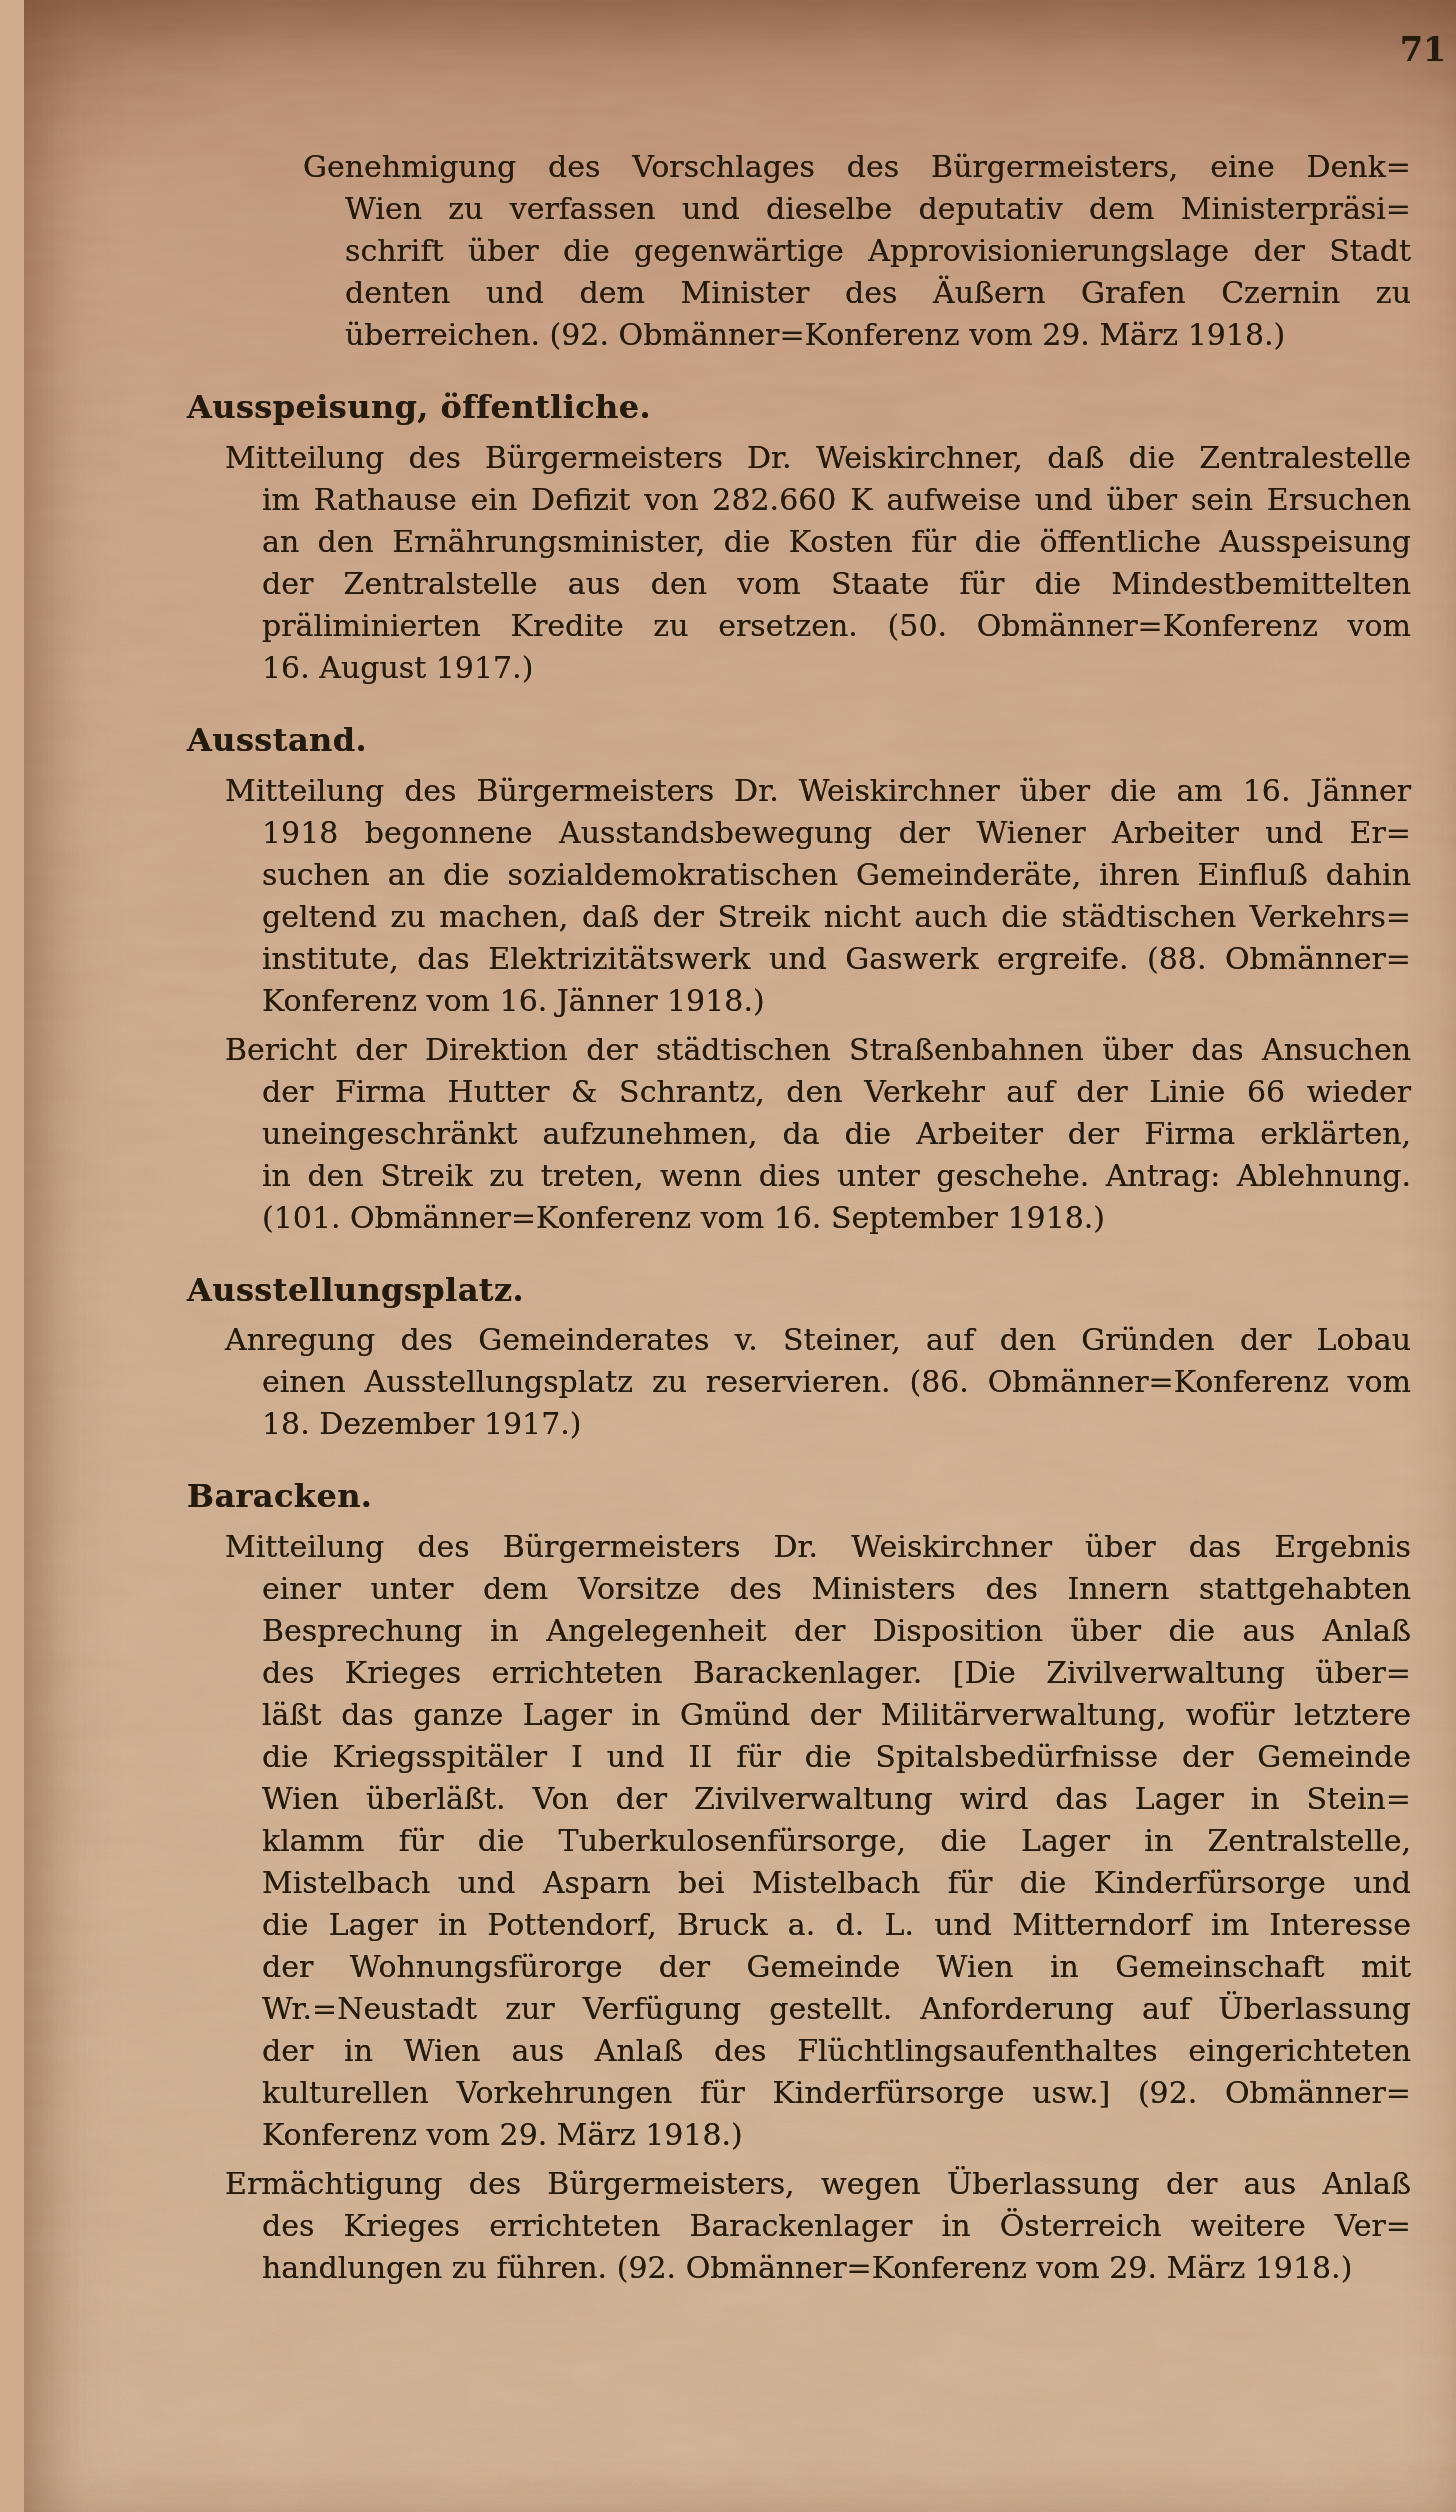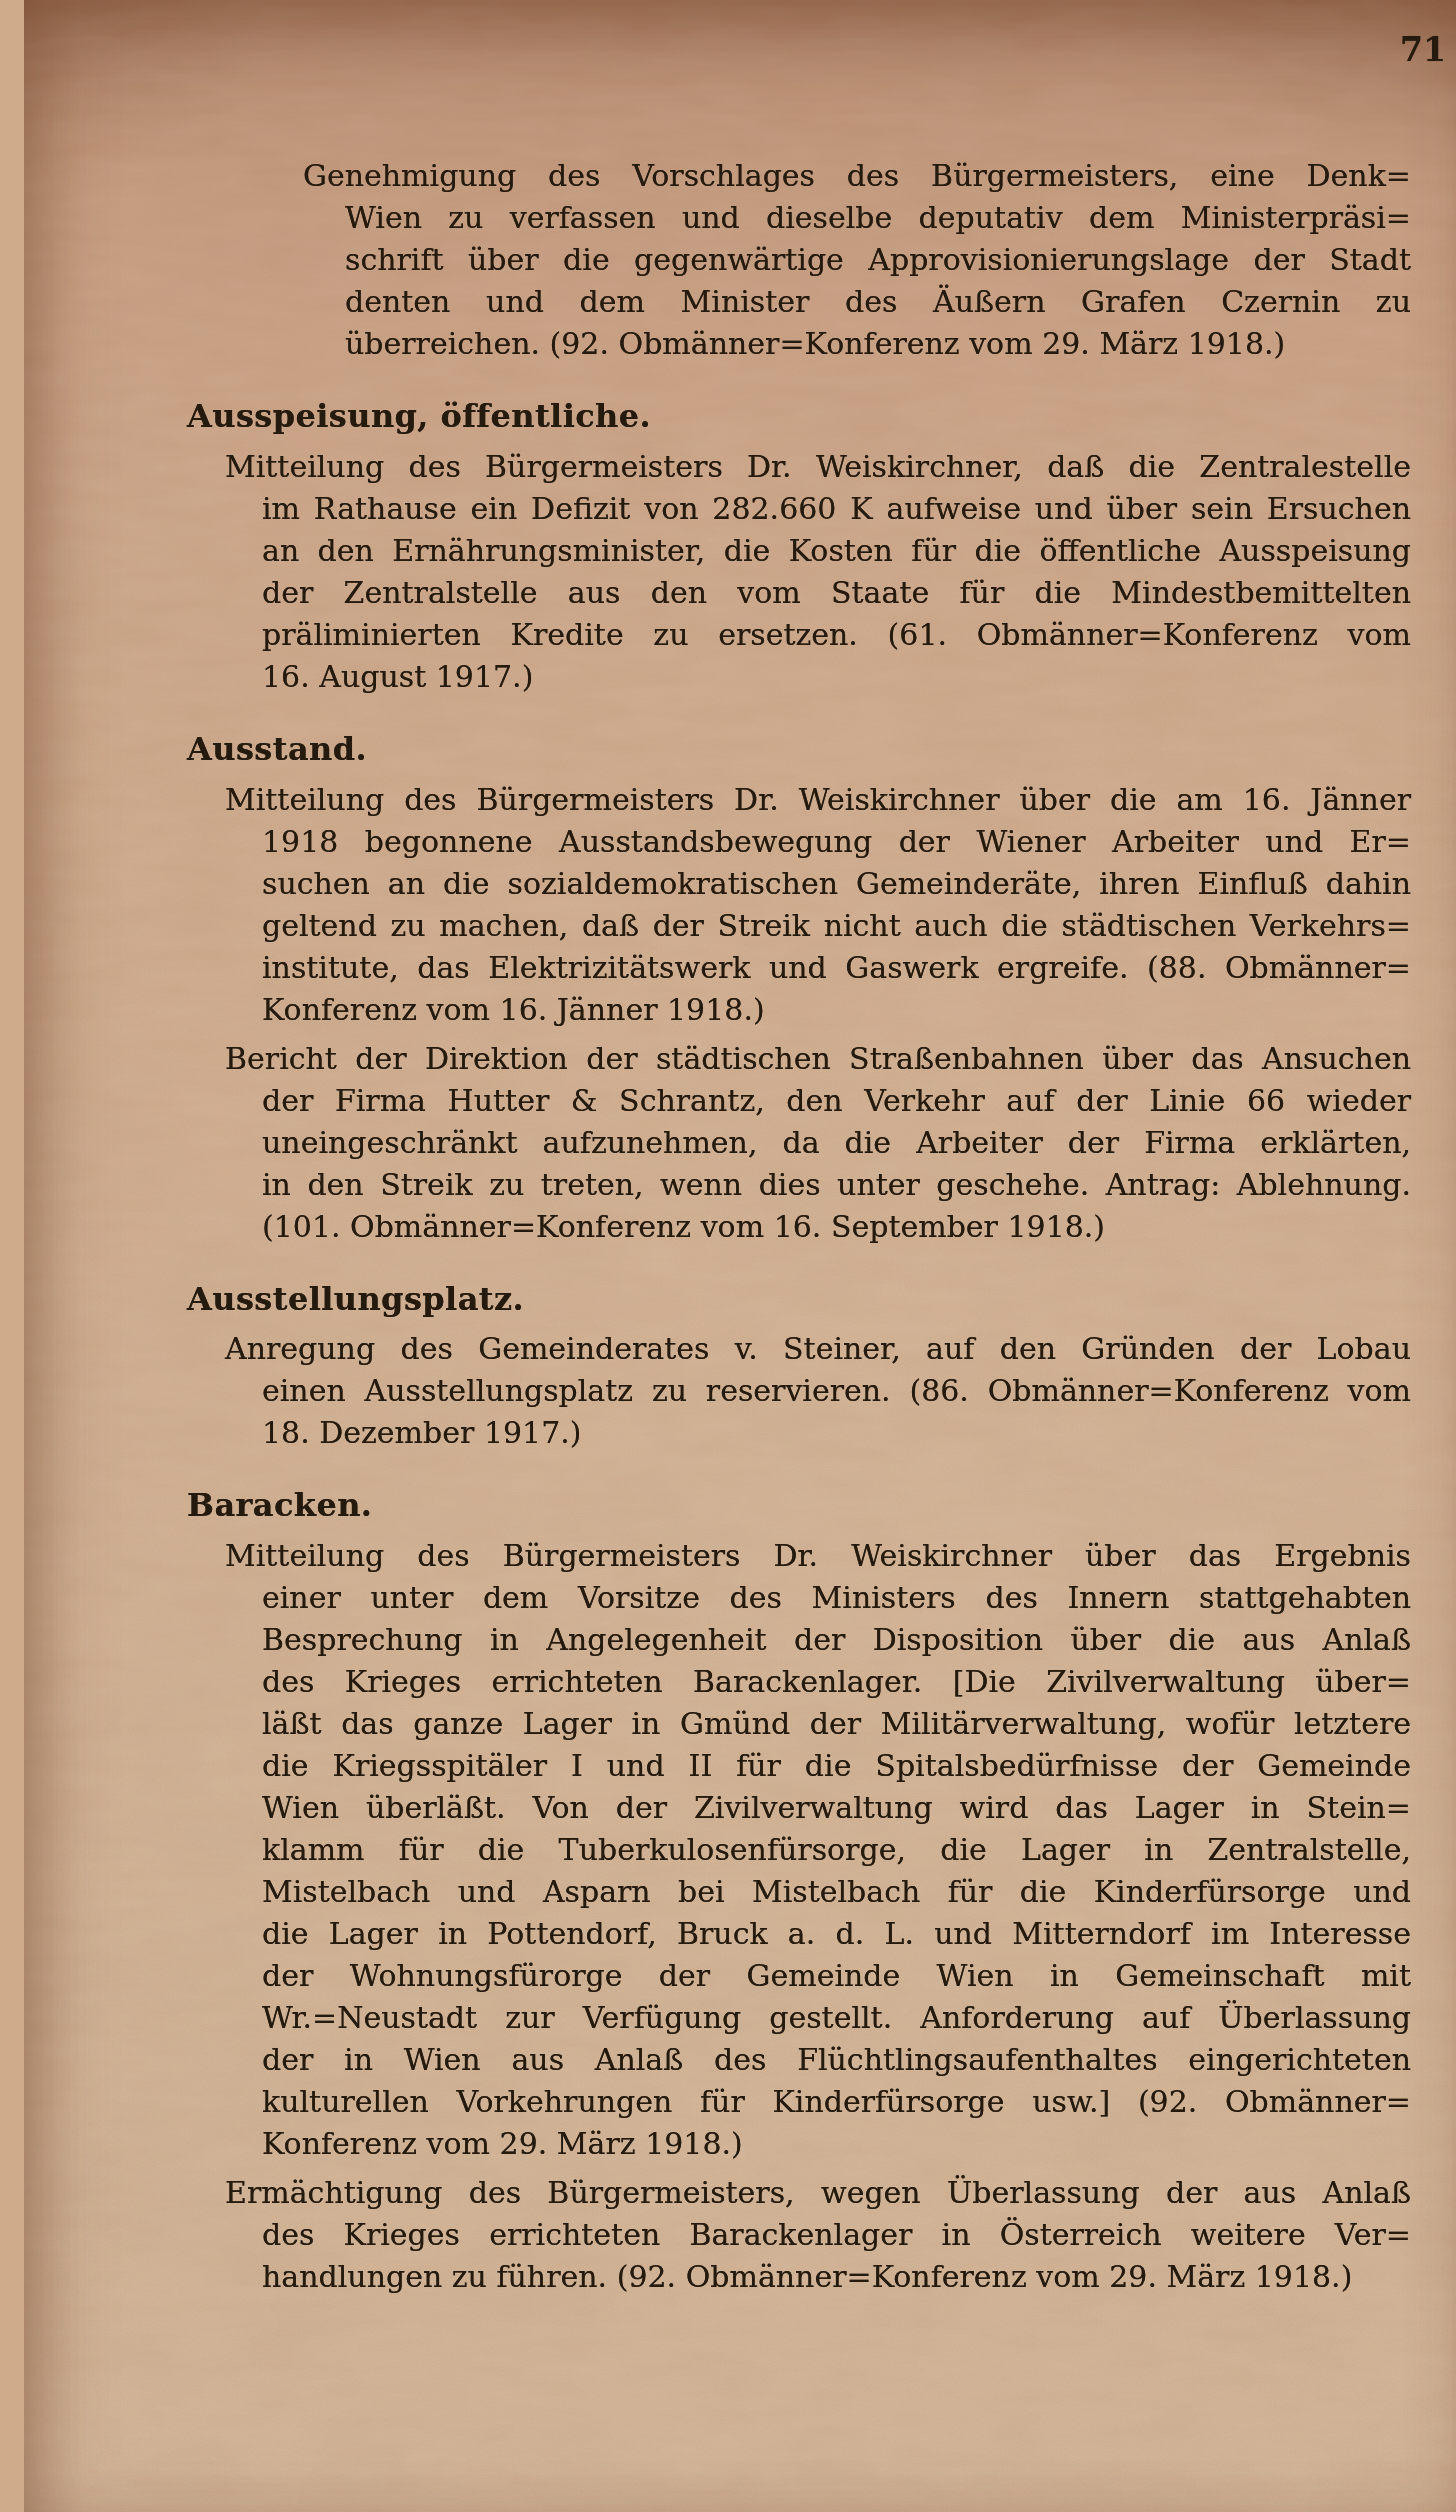--- a/index.html
+++ b/index.html
@@ -38,21 +38,21 @@
     position: absolute; inset: 0; z-index: 1;
     pointer-events: none;
   }
   .page-number {
     position: absolute; top: 30px; right: 35px; z-index: 3;
     font-size: 33px; font-weight: bold;
     color: #241a0e;
     text-shadow: 0 0 0.7px rgba(32,18,6,0.65);
   }
   .content {
-    position: absolute; left: 163px; top: 155px; z-index: 3;
+    position: absolute; left: 163px; top: 146px; z-index: 3;
     width: 1224px;
     color: #241a0e;
     font-size: 30px; line-height: 42px;
     text-shadow: 0 0 0.6px rgba(32,18,6,0.72);
   }
   .ln { min-height: 42px; }
   .j { text-align: justify; text-align-last: justify; }
   .entry { padding-left: 75px; margin-top: 7px; }
   .entry .first { margin-left: -37px; }
   .intro { padding-left: 158px; margin-top: 0; }
@@ -98,21 +98,21 @@
       <div class="ln j">denten und dem Minister des Äußern Grafen Czernin zu</div>
       <div class="ln">überreichen. (92. Obmänner=Konferenz vom 29. März 1918.)</div>
     </div>
 
     <div class="heading">Ausspeisung, öffentliche.</div>
     <div class="entry">
       <div class="ln first j">Mitteilung des Bürgermeisters Dr. Weiskirchner, daß die Zentralestelle</div>
       <div class="ln j">im Rathause ein Defizit von 282.660 K aufweise und über sein Ersuchen</div>
       <div class="ln j">an den Ernährungsminister, die Kosten für die öffentliche Ausspeisung</div>
       <div class="ln j">der Zentralstelle aus den vom Staate für die Mindestbemittelten</div>
-      <div class="ln j">präliminierten Kredite zu ersetzen. (61. Obmänner=Konferenz vom</div>
+      <div class="ln j">präliminierten Kredite zu ersetzen. (50. Obmänner=Konferenz vom</div>
       <div class="ln">16. August 1917.)</div>
     </div>
 
     <div class="heading">Ausstand.</div>
     <div class="entry">
       <div class="ln first j">Mitteilung des Bürgermeisters Dr. Weiskirchner über die am 16. Jänner</div>
       <div class="ln j">1918 begonnene Ausstandsbewegung der Wiener Arbeiter und Er=</div>
       <div class="ln j">suchen an die sozialdemokratischen Gemeinderäte, ihren Einfluß dahin</div>
       <div class="ln j">geltend zu machen, daß der Streik nicht auch die städtischen Verkehrs=</div>
       <div class="ln j">institute, das Elektrizitätswerk und Gaswerk ergreife. (88. Obmänner=</div>

